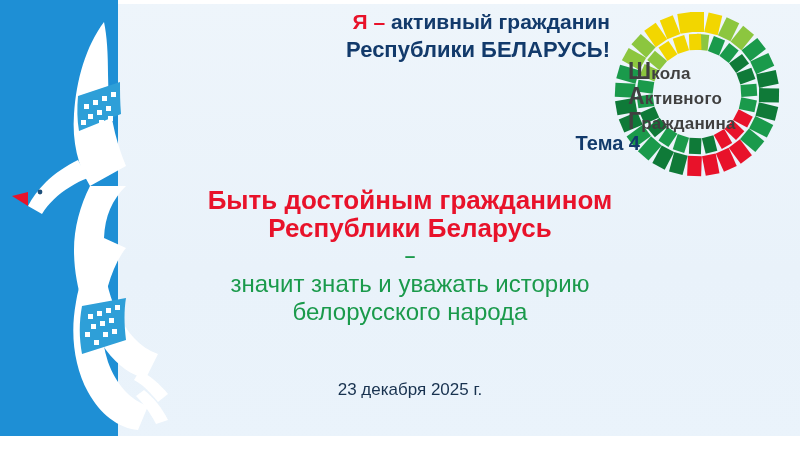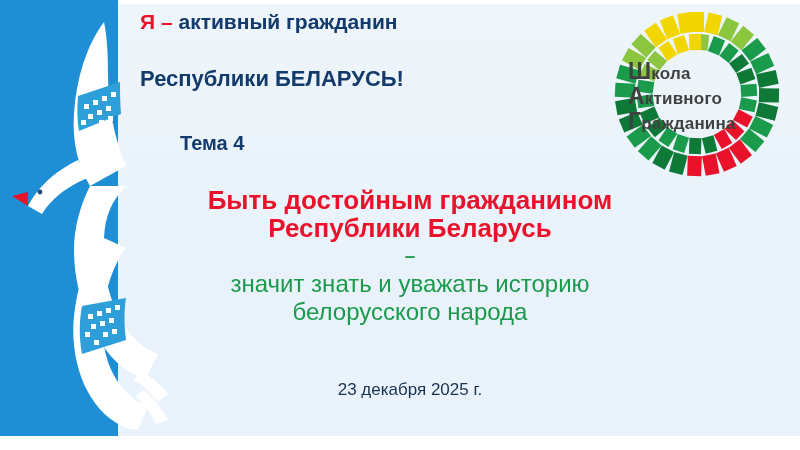--- a/index.html
+++ b/index.html
@@ -62,41 +62,40 @@
     width: 210px;
     height: 420px;
   }
 
   
   .header {
     position: absolute;
     left: 140px;
     top: 8px;
     width: 470px;
-    text-align: left;
+    text-align: right;
   }
   .header .line1 {
     font-size: 21px;
     font-weight: bold;
     line-height: 28px;
     white-space: nowrap;
   }
   .header .line1 .accent {
     color: #e8122a;
   }
   .header .line1 .dark {
     color: #123a6b;
   }
   .header .line2 {
     font-size: 22px;
     font-weight: bold;
     line-height: 28px;
     color: #123a6b;
     white-space: nowrap;
-    margin-top: 29px;
   }
 
   
   .logo {
     position: absolute;
     right: 18px;
     top: 6px;
     width: 170px;
     height: 175px;
   }
@@ -116,21 +115,21 @@
   .logo-text .big {
     font-size: 23px;
   }
 
   
   .topic {
     position: absolute;
     left: 180px;
     top: 132px;
     width: 460px;
-    text-align: left;
+    text-align: right;
     color: #123a6b;
     font-size: 20px;
     font-weight: bold;
   }
   .statement {
     position: absolute;
     left: 150px;
     top: 186px;
     width: 520px;
     text-align: center;

